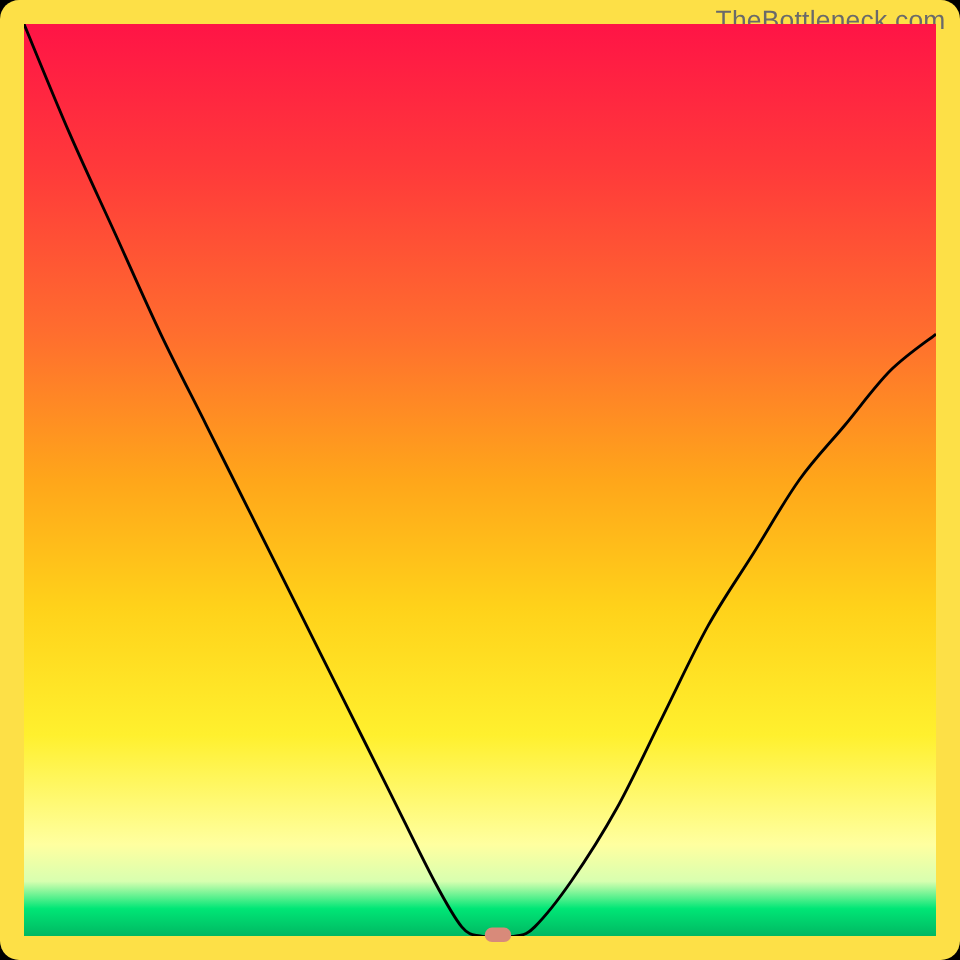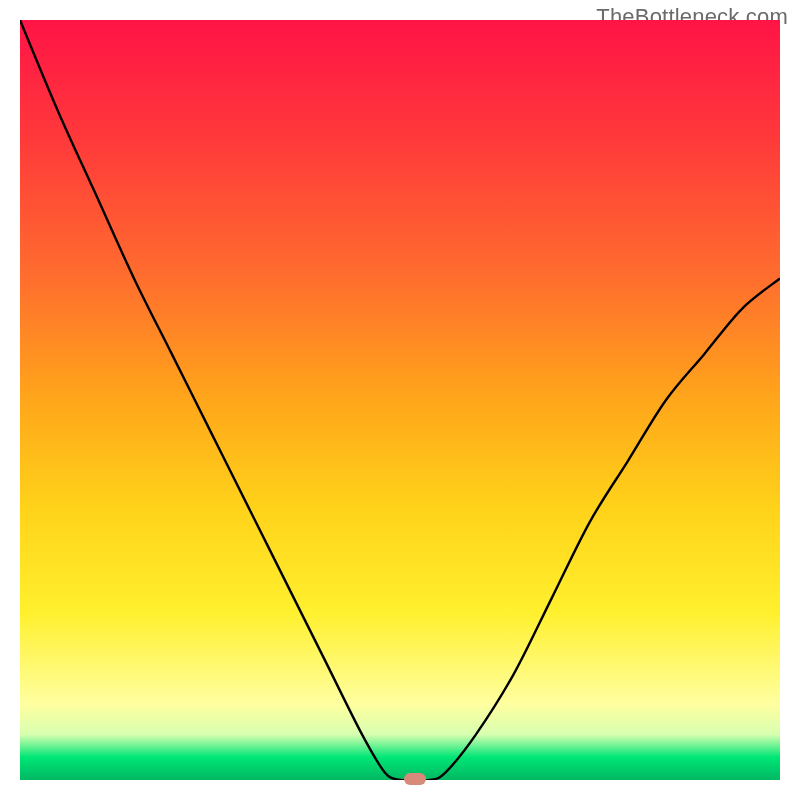--- a/index.html
+++ b/index.html
@@ -8,21 +8,22 @@
     width: 800px;
     height: 800px;
     background: #000;
     overflow: hidden;
     font-family: Arial, Helvetica, sans-serif;
   }
   .frame {
     position: relative;
     width: 800px;
     height: 800px;
-    background: #ffffff;
+    background: #fde047;
+    border-radius: 16px;
   }
   .plot {
     position: absolute;
     left: 20px;
     top: 20px;
     width: 760px;
     height: 760px;
     
     background: linear-gradient(
       to bottom,

